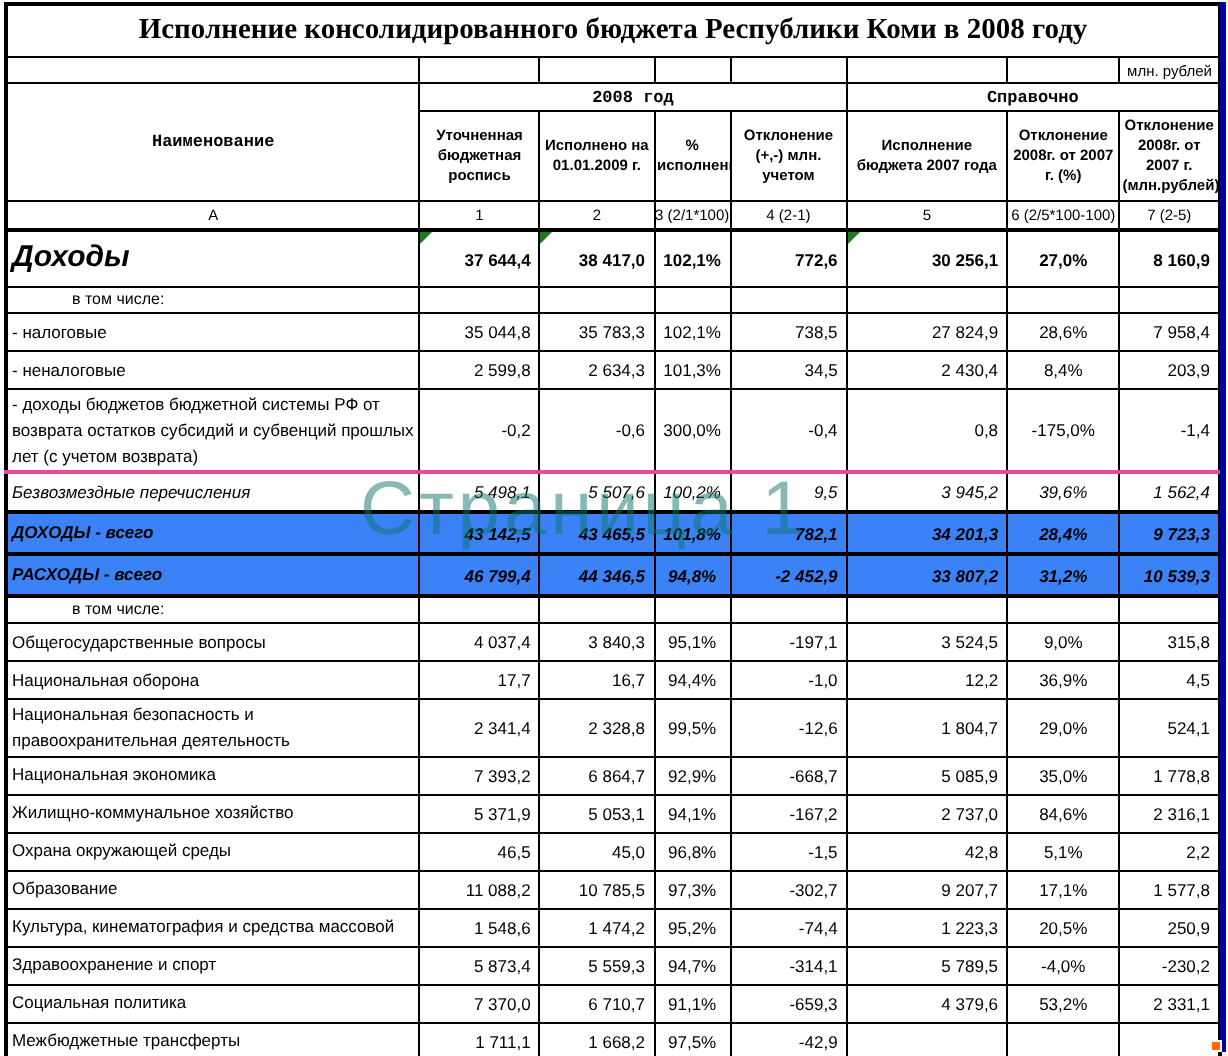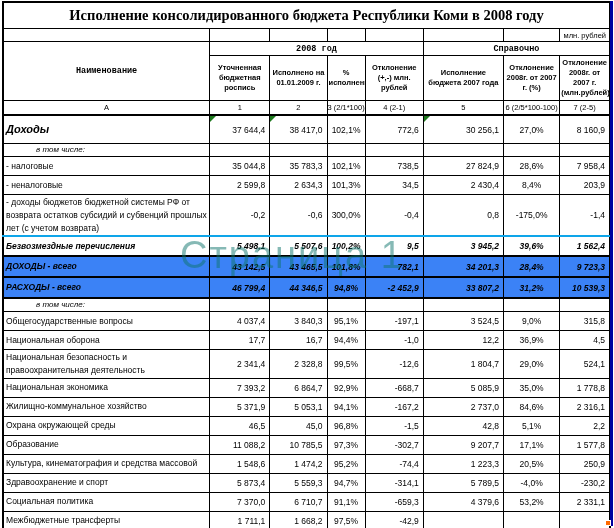--- a/index.html
+++ b/index.html
@@ -21,26 +21,26 @@
   tr.ghead td{height:13px;font-weight:bold;font-size:8.5px;text-align:center;font-family:Liberation Mono, monospace;}
   tr.dhead td{height:44px;font-weight:bold;font-size:7.5px;text-align:center;line-height:1.35;padding:0 1px;}
   td.namehead{font-weight:bold;font-size:8.5px;text-align:center;}
   tr.idx td{height:13px;font-size:7.5px;text-align:center;white-space:nowrap;border-bottom:2px solid #000;padding:0;}
   
   .lbl{text-align:left;padding:1px 2px;line-height:1.5;}
   .num{white-space:nowrap;position:relative;}
   .ar{text-align:right;padding-right:4px;}
   .ac{text-align:center;}
   tr.r-head td{height:25px;}
-  tr.r-head .lbl{font-weight:bold;font-style:italic;font-size:11px;margin-left:16px;}
-  tr.r-head .num{font-weight:normal;margin-top:44px;}
+  tr.r-head .lbl{font-weight:bold;font-style:italic;font-size:15px;margin-left:16px;}
+  tr.r-head .num{font-weight:bold;margin-top:44px;}
   tr.r-note td{height:12px;}
-  tr.r-note .lbl{font-style:italic;font-size:8px;padding-top:0;padding-bottom:0;line-height:1.2;padding-left:32px;}
+  tr.r-note .lbl{font-size:8px;padding-top:0;padding-bottom:0;line-height:1.2;padding-left:32px;}
   tr.r-item td{height:16px;}
-  tr.r-boldtotal td{height:16px;font-weight:bold;font-style:italic;border-top:2px solid #0ea5e9;}
+  tr.r-boldtotal td{height:16px;font-weight:normal;font-style:italic;border-top:2px solid #ec4899;}
   tr.r-grand td{height:17px;font-weight:bold;font-style:italic;background:#3b82f6;
     border-top:2px solid #000;border-bottom:2px solid #000;}
   
   .cmt{position:absolute;left:0;top:0;width:0;height:0;
     border-top:6px solid #1E7A1E;border-right:6px solid transparent;}
   
   .watermark{position:absolute;left:180px;top:234px;font-size:38px;letter-spacing:2px;
     color:#0f766e;opacity:.5;pointer-events:none;white-space:nowrap;}
   .pbline{position:absolute;top:1px;right:1px;width:3px;height:525px;background:#0000A0;}
   .fill-handle{position:absolute;left:605px;top:520px;width:6px;height:6px;
@@ -77,21 +77,21 @@
       </tr>
       <tr class="ghead">
         <td class="namehead" rowspan="2">Наименование</td>
         <td colspan="4">2008 год</td>
         <td colspan="3">Справочно</td>
       </tr>
       <tr class="dhead">
         <td>Уточненная бюджетная роспись</td>
         <td>Исполнено на 01.01.2009 г.</td>
         <td>% исполнения</td>
-        <td>Отклонение (+,-) млн. рублей</td>
+        <td>Отклонение (+,-) млн. учетом</td>
         <td>Исполнение бюджета 2007 года</td>
         <td>Отклонение 2008г. от 2007 г. (%)</td>
         <td>Отклонение 2008г. от 2007 г. (млн.рублей)</td>
       </tr>
       <tr class="idx">
         <td>А</td>
         <td>1</td>
         <td>2</td>
         <td>3 (2/1*100)</td>
         <td>4 (2-1)</td>

